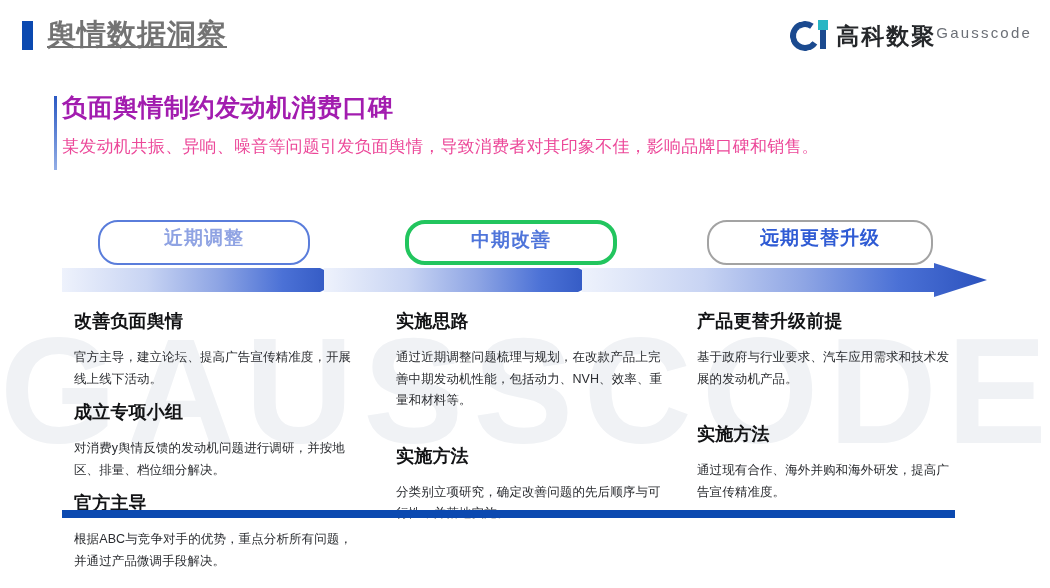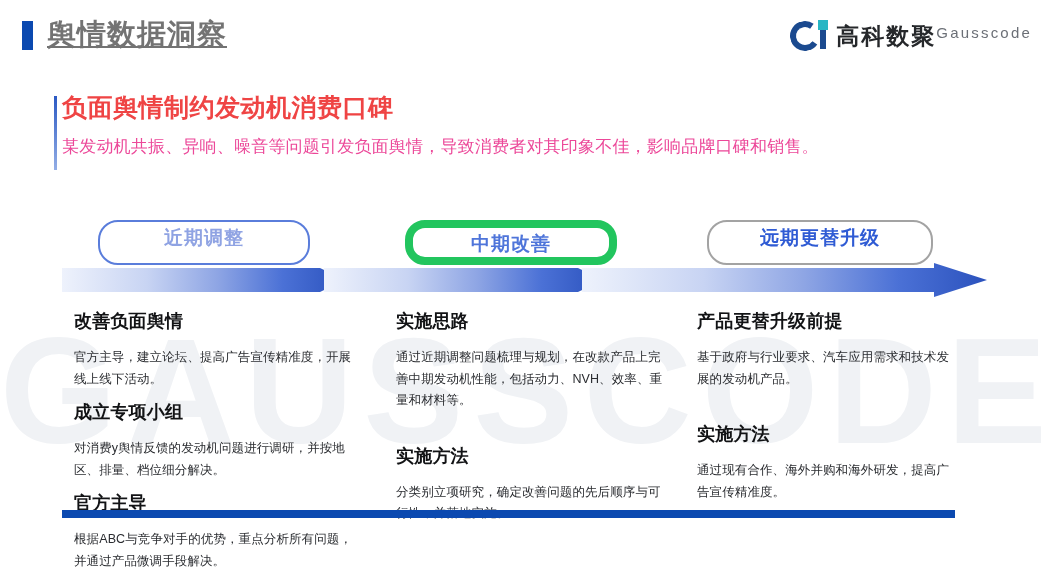--- a/index.html
+++ b/index.html
@@ -136,21 +136,21 @@
     position: absolute;
     left: -8px;
     top: 4px;
     width: 3px;
     height: 74px;
     background: linear-gradient(#2b59c3, #93aee6);
   }
   .main-title {
     font-size: 25px;
     font-weight: 700;
-    color: #ef4444;
+    color: #a21caf;
     letter-spacing: 0.5px;
     line-height: 1.25;
     white-space: nowrap;
   }
   .main-sub {
     margin-top: 12px;
     font-size: 17px;
     color: #ec4899;
     letter-spacing: 0.2px;
     line-height: 1.4;
@@ -173,21 +173,21 @@
     border-radius: 20px;
     background: #ffffff;
     text-align: center;
     font-size: 19px;
     font-weight: 700;
     letter-spacing: 1px;
     box-sizing: border-box;
     white-space: nowrap;
   }
   .pill-1 { left: 98px;  width: 212px; border: 2px solid #5a7ddb; color: #8fa3e3; }
-  .pill-2 { left: 405px; width: 212px; border: 8px solid #22c55e; color: #4f75da; }
+  .pill-2 { left: 405px; width: 212px; border: 4px solid #22c55e; color: #4f75da; }
   .pill-3 { left: 707px; width: 226px; border: 2px solid #a3a3a3; color: #2f5bd4; }
 
   
   .arrow-wrap {
     position: absolute;
     left: 62px;
     top: 263px;
     width: 925px;
     height: 34px;
     z-index: 1;

